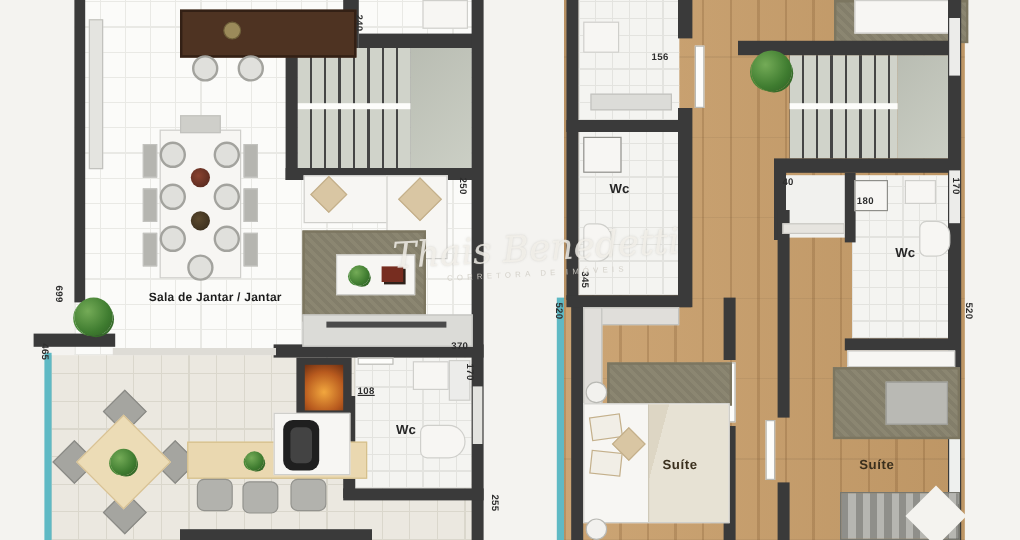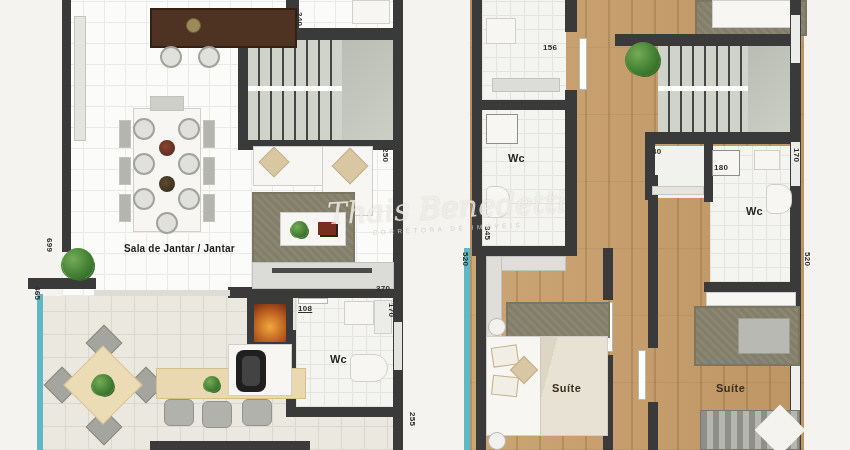--- a/index.html
+++ b/index.html
@@ -141,21 +141,21 @@
     <div class="abs whitebox" style="left:374px;top:300px;width:18px;height:34px;background:#ececea;"></div>
     <div class="abs whitebox" style="left:350px;top:354px;width:38px;height:28px;border-radius:6px 14px 14px 6px;"></div>
 
     <span class="roomlabel" style="left:124px;top:243px;">Sala de Jantar / Jantar</span>
     <span class="wclabel" style="left:330px;top:353px;">Wc</span>
     <span class="dim vdim" style="left:295px;top:12px;">240</span>
     <span class="dim vdim" style="left:381px;top:148px;">250</span>
     <span class="dim vdim" style="left:45px;top:238px;">699</span>
     <span class="dim vdim" style="left:33px;top:286px;">465</span>
     <span class="dim" style="left:376px;top:285px;">370</span>
-    <span class="dim" style="left:298px;top:305px;text-decoration:underline;">108</span>
+    <span class="dim" style="left:298px;top:322px;text-decoration:underline;">108</span>
     <span class="dim vdim" style="left:387px;top:303px;">170</span>
     <span class="dim vdim" style="left:408px;top:412px;">255</span>
   </div>
 
   <div>
 
     <div class="abs wood" style="left:470px;top:0;width:334px;height:450px;"></div>
 
     <div class="abs wctile" style="left:482px;top:0;width:84px;height:100px;"></div>
     <div class="abs wctile" style="left:482px;top:110px;width:84px;height:136px;"></div>

